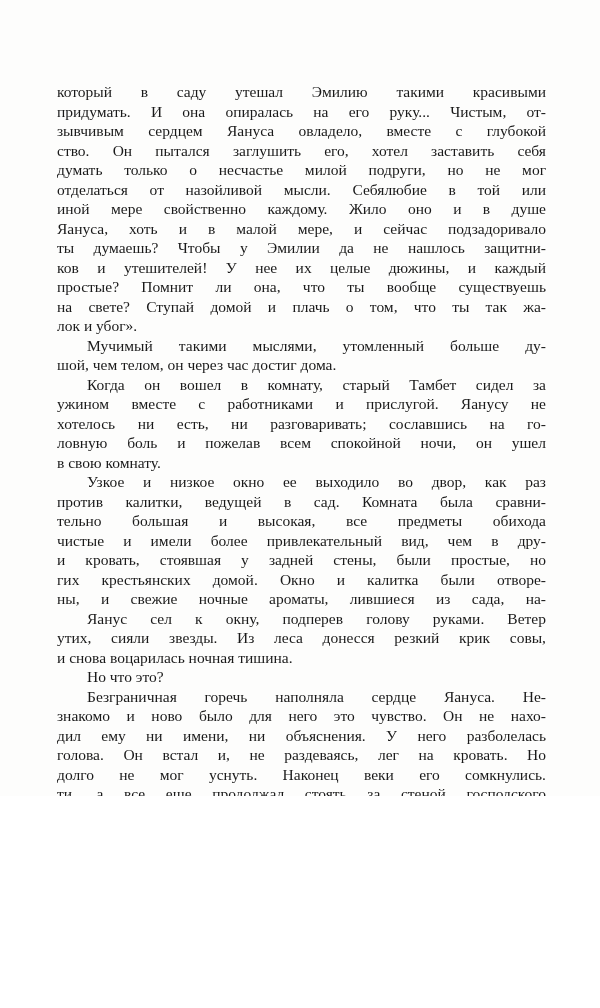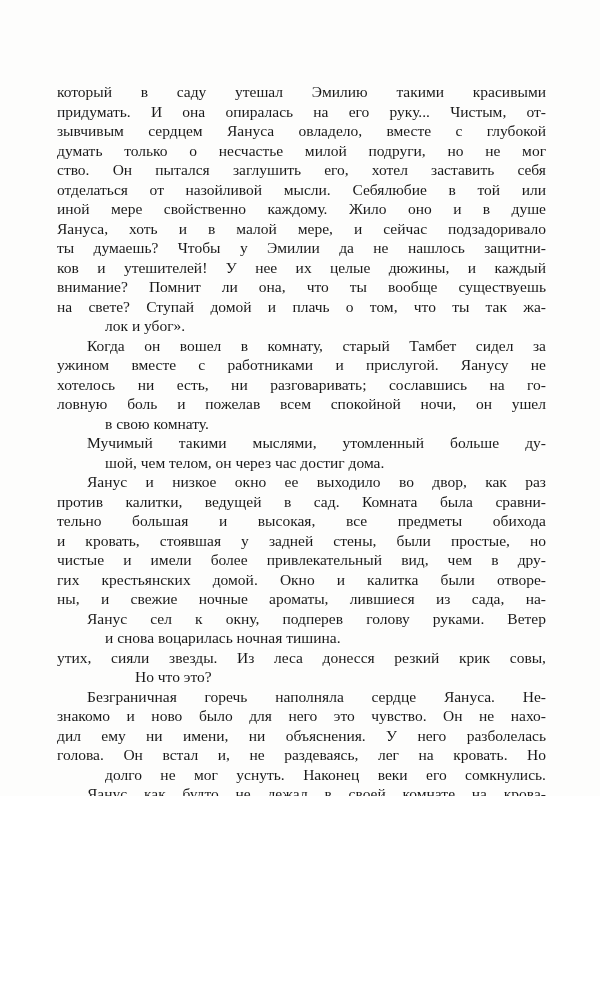--- a/index.html
+++ b/index.html
@@ -28,21 +28,20 @@
   }
   .line {
     font-size: 15.5px;
     line-height: 19.5px;
     text-align: justify;
     text-align-last: justify;
     white-space: normal;
   }
   .para .line.last {
     text-align-last: left;
-    margin-left: 48px;
   }
   .para.fill-last .line.last {
     text-align-last: justify;
   }
   .para.indent .line.first {
     text-indent: 30px;
   }
   .page-number {
     position: absolute;
     left: 57px;
@@ -56,65 +55,64 @@
 </style>
 </head>
 <body>
 
 <div class="page">
   <div class="text-block">
       <div class="para">
         <div class="line first">который в саду утешал Эмилию такими красивыми</div>
         <div class="line">придумать. И она опиралась на его руку... Чистым, от-</div>
         <div class="line">зывчивым сердцем Яануса овладело, вместе с глубокой</div>
+        <div class="line">ство. Он пытался заглушить его, хотел заставить себя</div>
         <div class="line">думать только о несчастье милой подруги, но не мог</div>
-        <div class="line">ство. Он пытался заглушить его, хотел заставить себя</div>
         <div class="line">отделаться от назойливой мысли. Себялюбие в той или</div>
         <div class="line">иной мере свойственно каждому. Жило оно и в душе</div>
         <div class="line">Яануса, хоть и в малой мере, и сейчас подзадоривало</div>
         <div class="line">ты думаешь? Чтобы у Эмилии да не нашлось защитни-</div>
         <div class="line">ков и утешителей! У нее их целые дюжины, и каждый</div>
-        <div class="line">внимание? Помнит ли она, что ты вообще существуешь</div>
+        <div class="line">простые? Помнит ли она, что ты вообще существуешь</div>
         <div class="line">на свете? Ступай домой и плачь о том, что ты так жа-</div>
         <div class="line last">лок и убог».</div>
+      </div>
+      <div class="para indent">
+        <div class="line first">Мучимый такими мыслями, утомленный больше ду-</div>
+        <div class="line last">шой, чем телом, он через час достиг дома.</div>
       </div>
       <div class="para indent">
         <div class="line first">Когда он вошел в комнату, старый Тамбет сидел за</div>
         <div class="line">ужином вместе с работниками и прислугой. Яанусу не</div>
         <div class="line">хотелось ни есть, ни разговаривать; сославшись на го-</div>
         <div class="line">ловную боль и пожелав всем спокойной ночи, он ушел</div>
         <div class="line last">в свою комнату.</div>
       </div>
       <div class="para indent">
-        <div class="line first">Мучимый такими мыслями, утомленный больше ду-</div>
-        <div class="line last">шой, чем телом, он через час достиг дома.</div>
-      </div>
-      <div class="para indent">
-        <div class="line first">Яанус и низкое окно ее выходило во двор, как раз</div>
+        <div class="line first">Узкое и низкое окно ее выходило во двор, как раз</div>
         <div class="line">против калитки, ведущей в сад. Комната была сравни-</div>
         <div class="line">тельно большая и высокая, все предметы обихода</div>
+        <div class="line">чистые и имели более привлекательный вид, чем в дру-</div>
         <div class="line">и кровать, стоявшая у задней стены, были простые, но</div>
-        <div class="line">чистые и имели более привлекательный вид, чем в дру-</div>
         <div class="line">гих крестьянских домой. Окно и калитка были отворе-</div>
         <div class="line">ны, и свежие ночные ароматы, лившиеся из сада, на-</div>
       </div>
       <div class="para indent">
         <div class="line first">Яанус сел к окну, подперев голову руками. Ветер</div>
+        <div class="line">утих, сияли звезды. Из леса донесся резкий крик совы,</div>
         <div class="line last">и снова воцарилась ночная тишина.</div>
-        <div class="line">утих, сияли звезды. Из леса донесся резкий крик совы,</div>
       </div>
       <div class="para indent">
         <div class="line first last">Но что это?</div>
       </div>
       <div class="para indent fill-last">
         <div class="line first">Безграничная горечь наполняла сердце Яануса. Не-</div>
         <div class="line">знакомо и ново было для него это чувство. Он не нахо-</div>
         <div class="line">дил ему ни имени, ни объяснения. У него разболелась</div>
         <div class="line">голова. Он встал и, не раздеваясь, лег на кровать. Но</div>
         <div class="line last">долго не мог уснуть. Наконец веки его сомкнулись.</div>
       </div>
       <div class="para indent fill-last">
-        <div class="line first">Яанус как будто не лежал в своей комнате на крова-</div>
         <div class="line last">ти, а все еще продолжал стоять за стеной господского</div>
       </div>
     </div>
   <div class="page-number">57</div>
 </div>
 
 </body></html>

